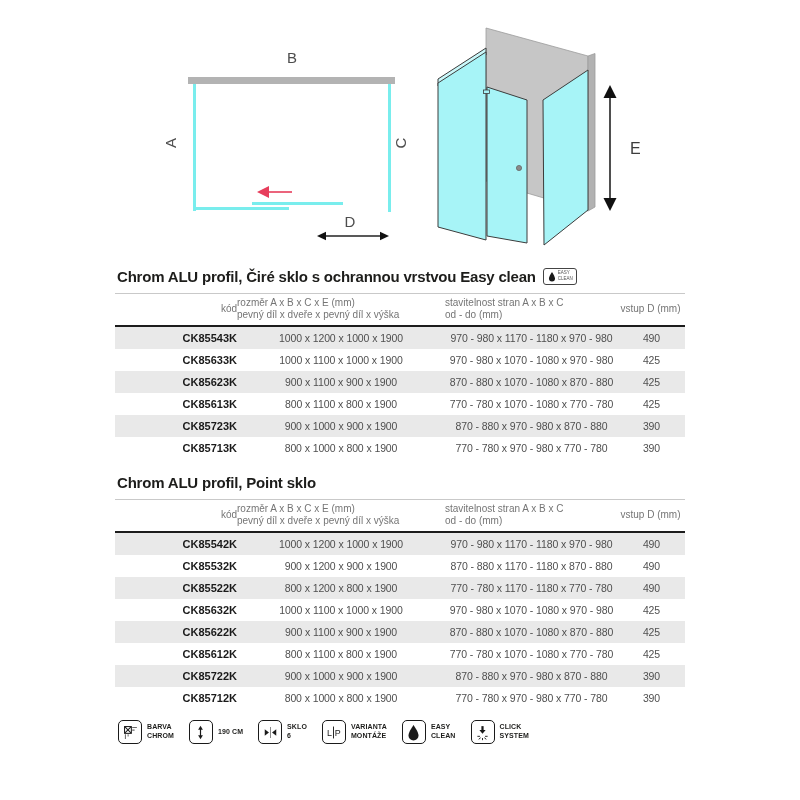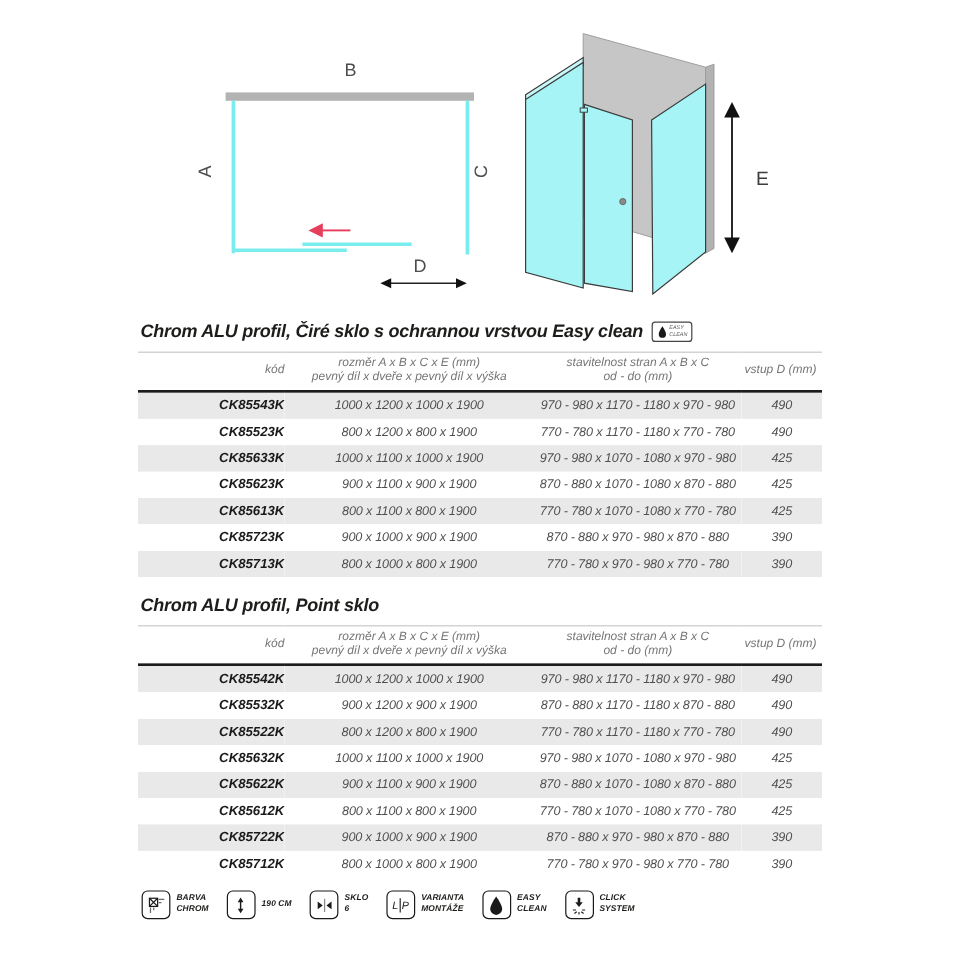--- a/index.html
+++ b/index.html
@@ -3,37 +3,37 @@
 <meta charset="utf-8">
 <style>
   html,body{margin:0;padding:0;}
   body{
     width:800px;height:800px;position:relative;background:#ffffff;
     font-family:"Liberation Sans","DejaVu Sans",sans-serif;
     -webkit-font-smoothing:antialiased;overflow:hidden;
   }
   .diagram2d{position:absolute;left:140px;top:35px;width:280px;height:215px;}
   .diagram3d{position:absolute;left:430px;top:13px;width:235px;height:250px;}
-  .content{position:absolute;left:115px;top:266px;width:570px;font-style:italic;}
+  .content{position:absolute;left:115px;top:266px;width:570px;}
   .section-title{
     display:flex;align-items:center;gap:7px;height:20px;
     font-size:15px;font-weight:700;color:#1d1d1b;margin:0 0 7px 2px;letter-spacing:-0.2px;
   }
   .ec-badge{
     display:inline-flex;align-items:center;gap:2px;border:1px solid #444;border-radius:3px;
     padding:1px 3px 1px 4px;height:13px;background:#fff;
   }
   .ec-badge .ec-txt{display:flex;flex-direction:column;font-size:4.5px;font-weight:400;
     color:#555;line-height:1.25;letter-spacing:0;}
   .spec-table{width:570px;border-collapse:collapse;table-layout:fixed;}
   .spec-table col.c1{width:122px;} .spec-table col.c2{width:208px;}
   .spec-table col.c3{width:173px;} .spec-table col.c4{width:67px;}
   .spec-table th{
     font-weight:400;color:#757575;font-size:10px;line-height:1.2;
-    padding:3px 0 4px;text-align:center;vertical-align:middle;
+    padding:3px 0 4px;text-align:left;vertical-align:middle;
     border-top:1px solid #c9c9c9;border-bottom:2px solid #1c1c1c;background:#fff;
   }
   .spec-table th.h-kod{text-align:right;padding-left:8px;}
   .spec-table th.h-vstup{text-align:center;padding-right:2px;}
   .spec-table td{
     font-size:10.5px;color:#4f4f4f;height:22px;padding:0;text-align:center;
     letter-spacing:-0.1px;white-space:nowrap;overflow:hidden;
   }
   .spec-table td:first-child{
     text-align:right;padding-left:8px;font-weight:700;color:#1a1a1a;font-size:11px;letter-spacing:0;
@@ -132,26 +132,20 @@
       </tr>
     </thead>
     <tbody>
         <tr>
           <td>CK85543K</td>
           <td>1000 x 1200 x 1000 x 1900</td>
           <td>970 - 980 x 1170 - 1180 x 970 - 980</td>
           <td>490</td>
         </tr>
         <tr>
-          <td>CK85523K</td>
-          <td>800 x 1200 x 800 x 1900</td>
-          <td>770 - 780 x 1170 - 1180 x 770 - 780</td>
-          <td>490</td>
-        </tr>
-        <tr>
           <td>CK85633K</td>
           <td>1000 x 1100 x 1000 x 1900</td>
           <td>970 - 980 x 1070 - 1080 x 970 - 980</td>
           <td>425</td>
         </tr>
         <tr>
           <td>CK85623K</td>
           <td>900 x 1100 x 900 x 1900</td>
           <td>870 - 880 x 1070 - 1080 x 870 - 880</td>
           <td>425</td>

